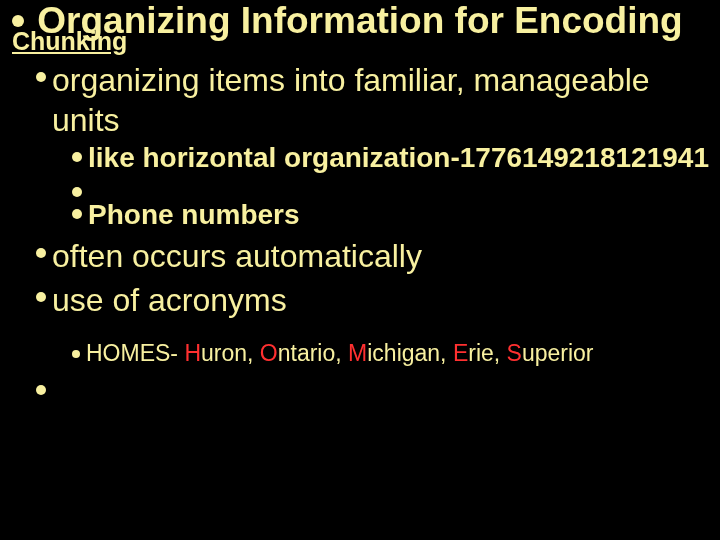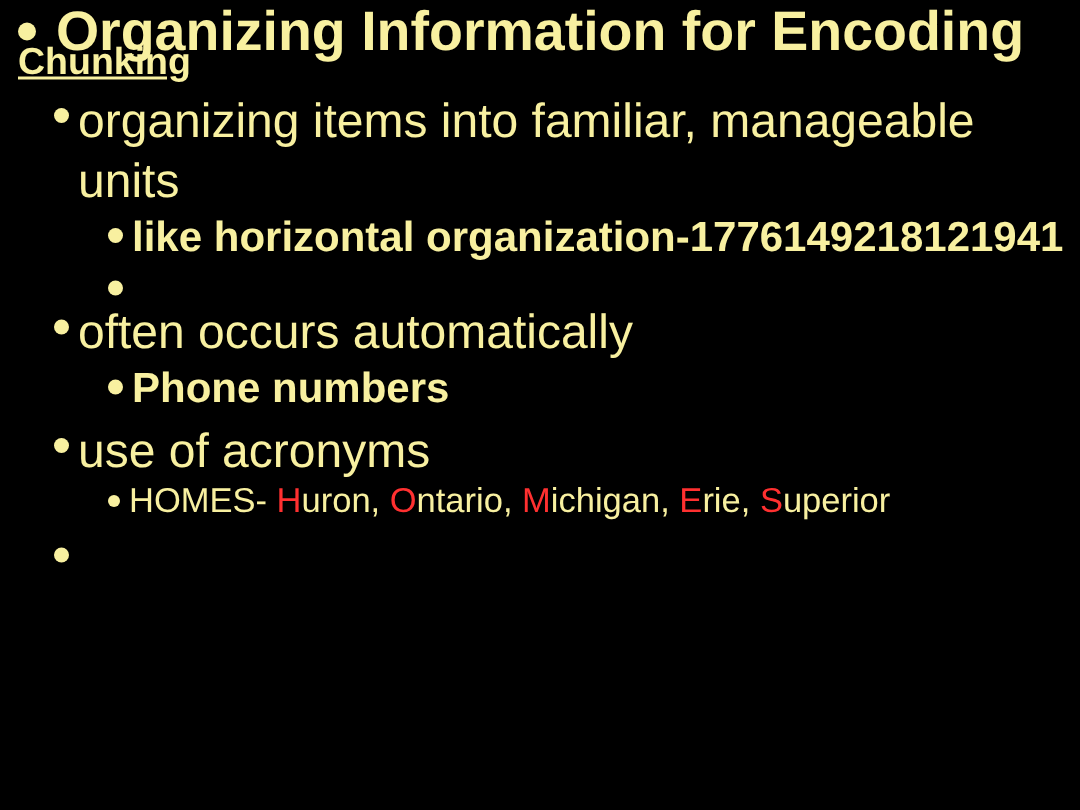--- a/index.html
+++ b/index.html
@@ -81,21 +81,21 @@
     margin-top: 12px;
   }
   .lvl2-text {
     color: #f8f0a0;
     font-size: 28px;
     line-height: 1.25;
   }
   
   .lvl2b {
     margin-left: 62px;
-    margin-top: 0;
+    margin-top: 20px;
   }
   .lvl2b .dot {
     margin-top: 10px;
     width: 8px;
     height: 8px;
   }
   .lvl2b-text {
     color: #f8f0a0;
     font-size: 23px;
     line-height: 1.2;
@@ -125,28 +125,28 @@
 
     <div class="bullet-row lvl2">
       <span class="dot"></span>
       <span class="lvl2-text">like horizontal organization-1776149218121941</span>
     </div>
 
     <div class="bullet-row lvl2">
       <span class="dot"></span>
     </div>
 
+    <div class="bullet-row lvl2">
+      <span class="dot"></span>
+      <span class="lvl2-text">Phone numbers</span>
+    </div>
+
     <div class="bullet-row lvl1">
       <span class="dot"></span>
       <span class="lvl1-text">often occurs automatically</span>
-    </div>
-
-    <div class="bullet-row lvl2">
-      <span class="dot"></span>
-      <span class="lvl2-text">Phone numbers</span>
     </div>
 
     <div class="bullet-row lvl1">
       <span class="dot"></span>
       <span class="lvl1-text">use of acronyms</span>
     </div>
 
     <div class="bullet-row lvl2b">
       <span class="dot"></span>
       <span class="lvl2b-text"><span>HOMES- </span><span class="red">H</span><span>uron, </span><span class="red">O</span><span>ntario, </span><span class="red">M</span><span>ichigan, </span><span class="red">E</span><span>rie, </span><span class="red">S</span><span>uperior</span></span>

